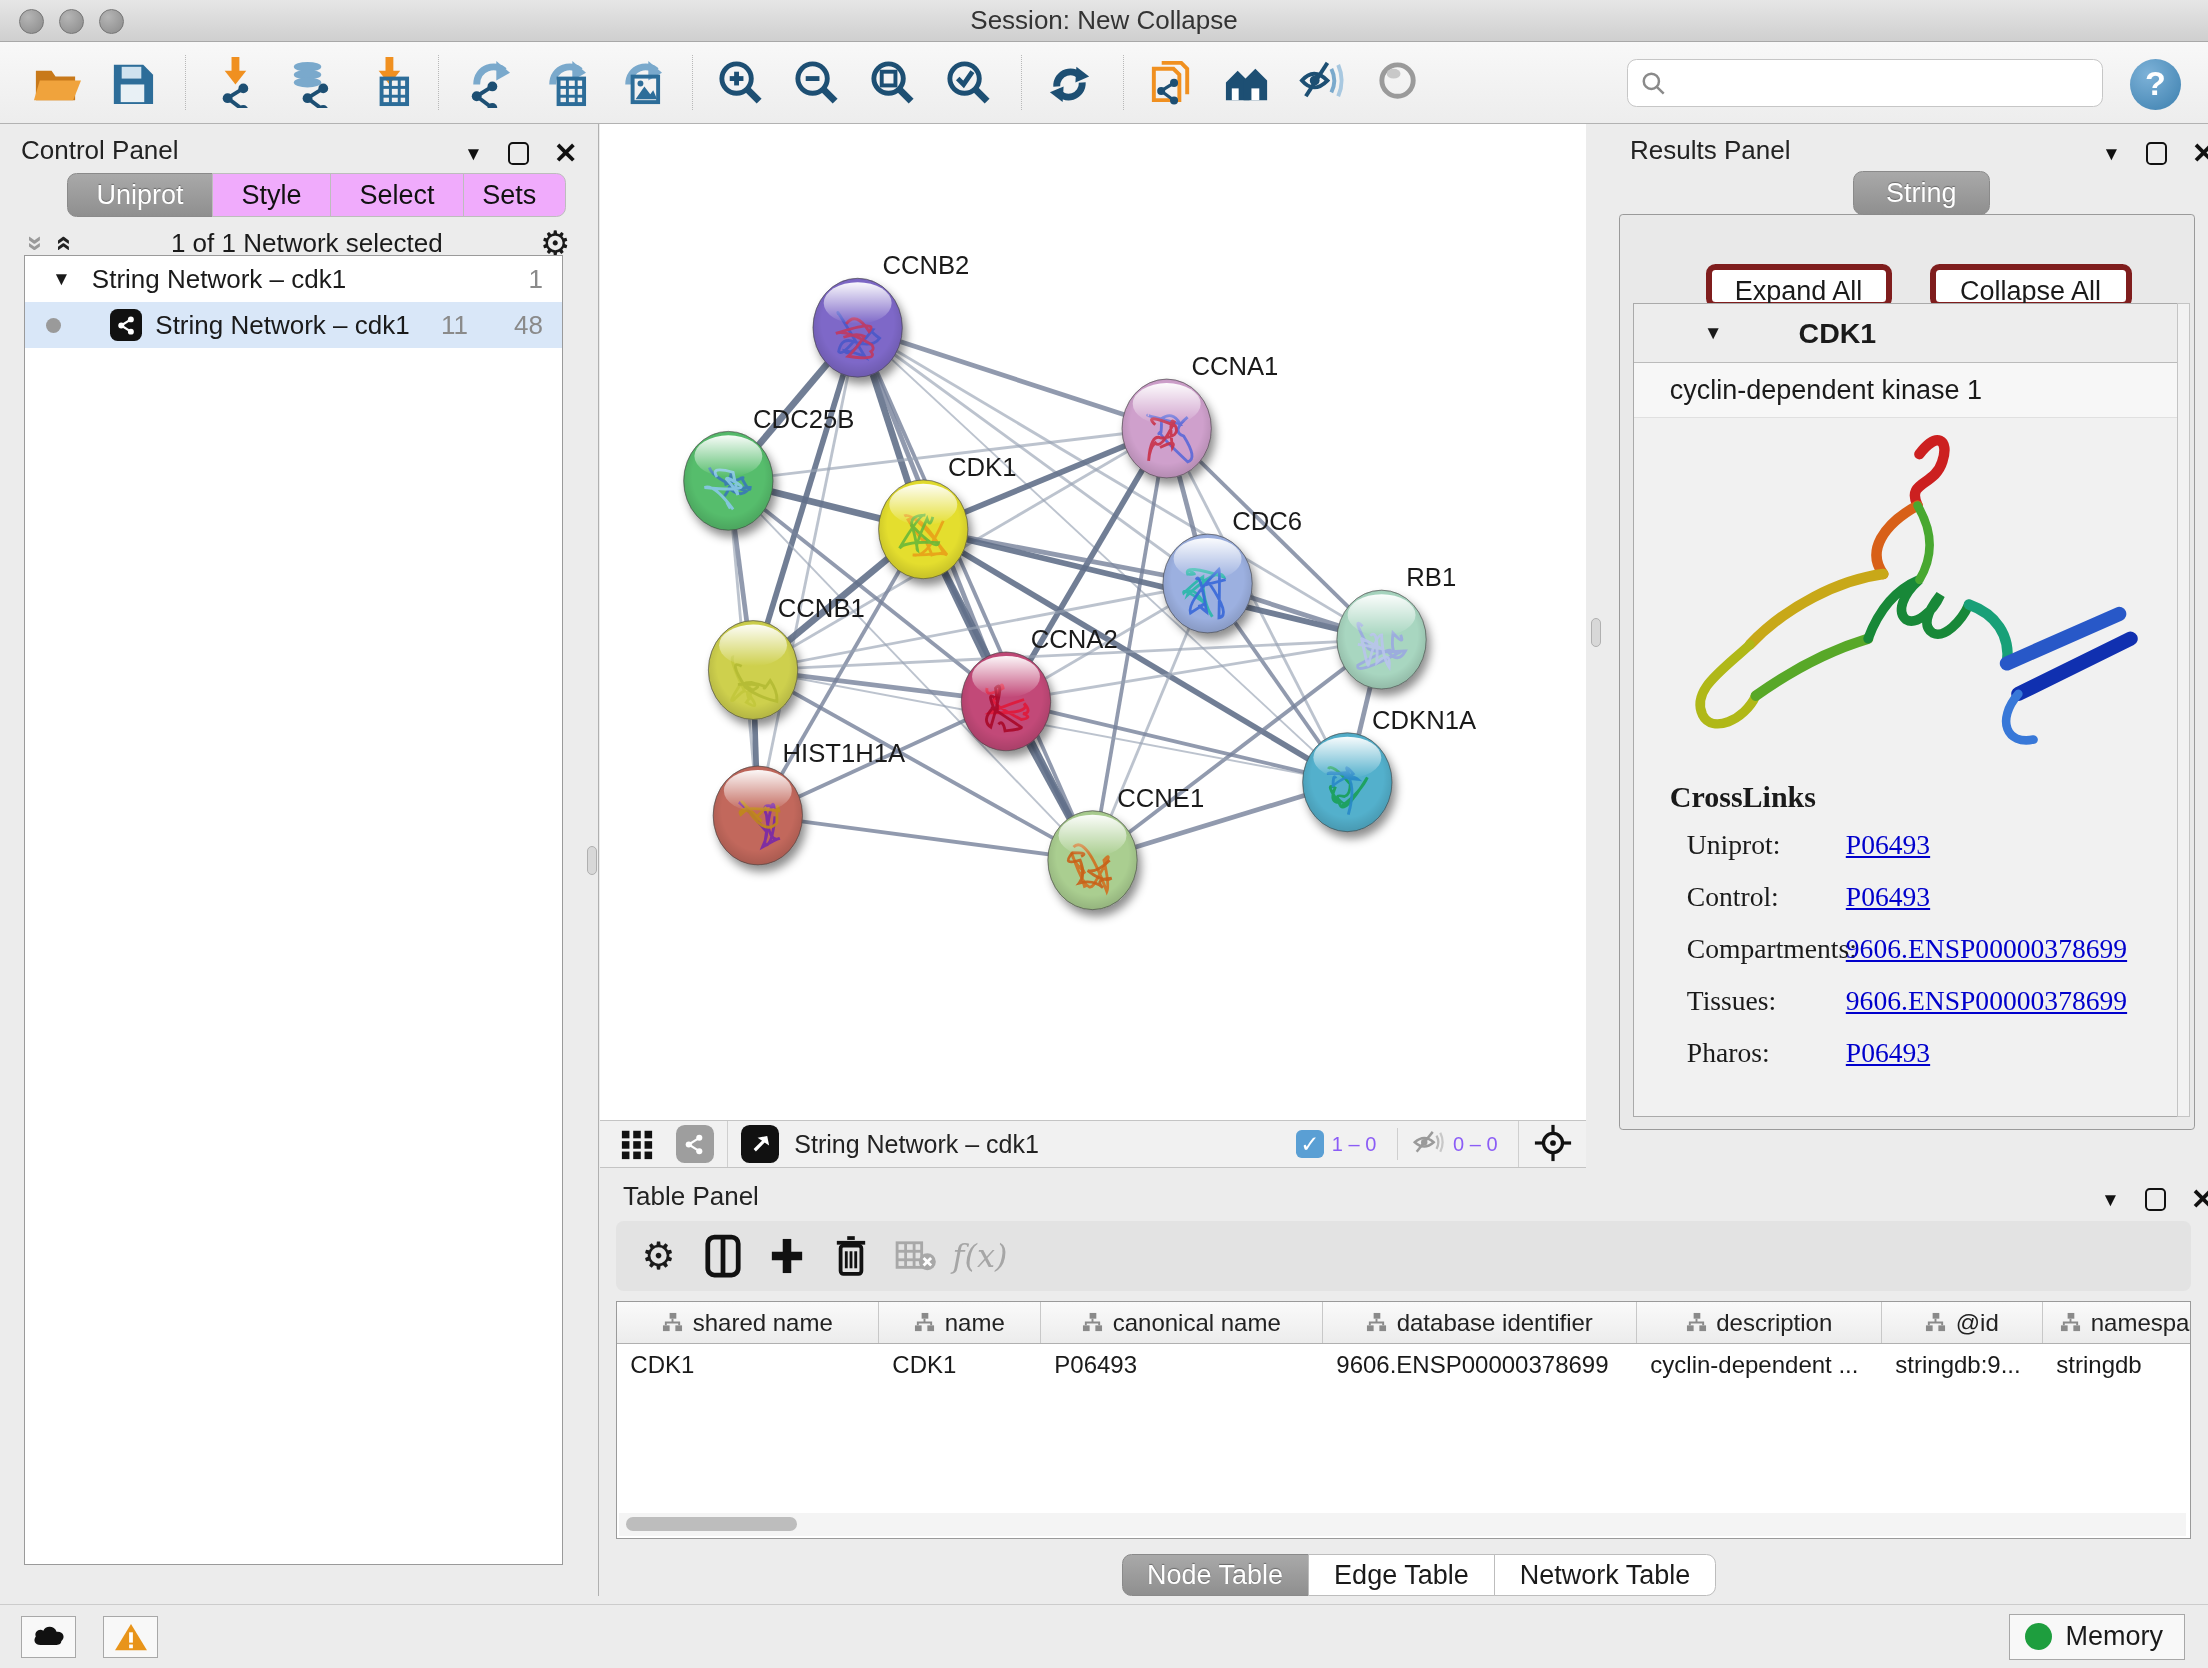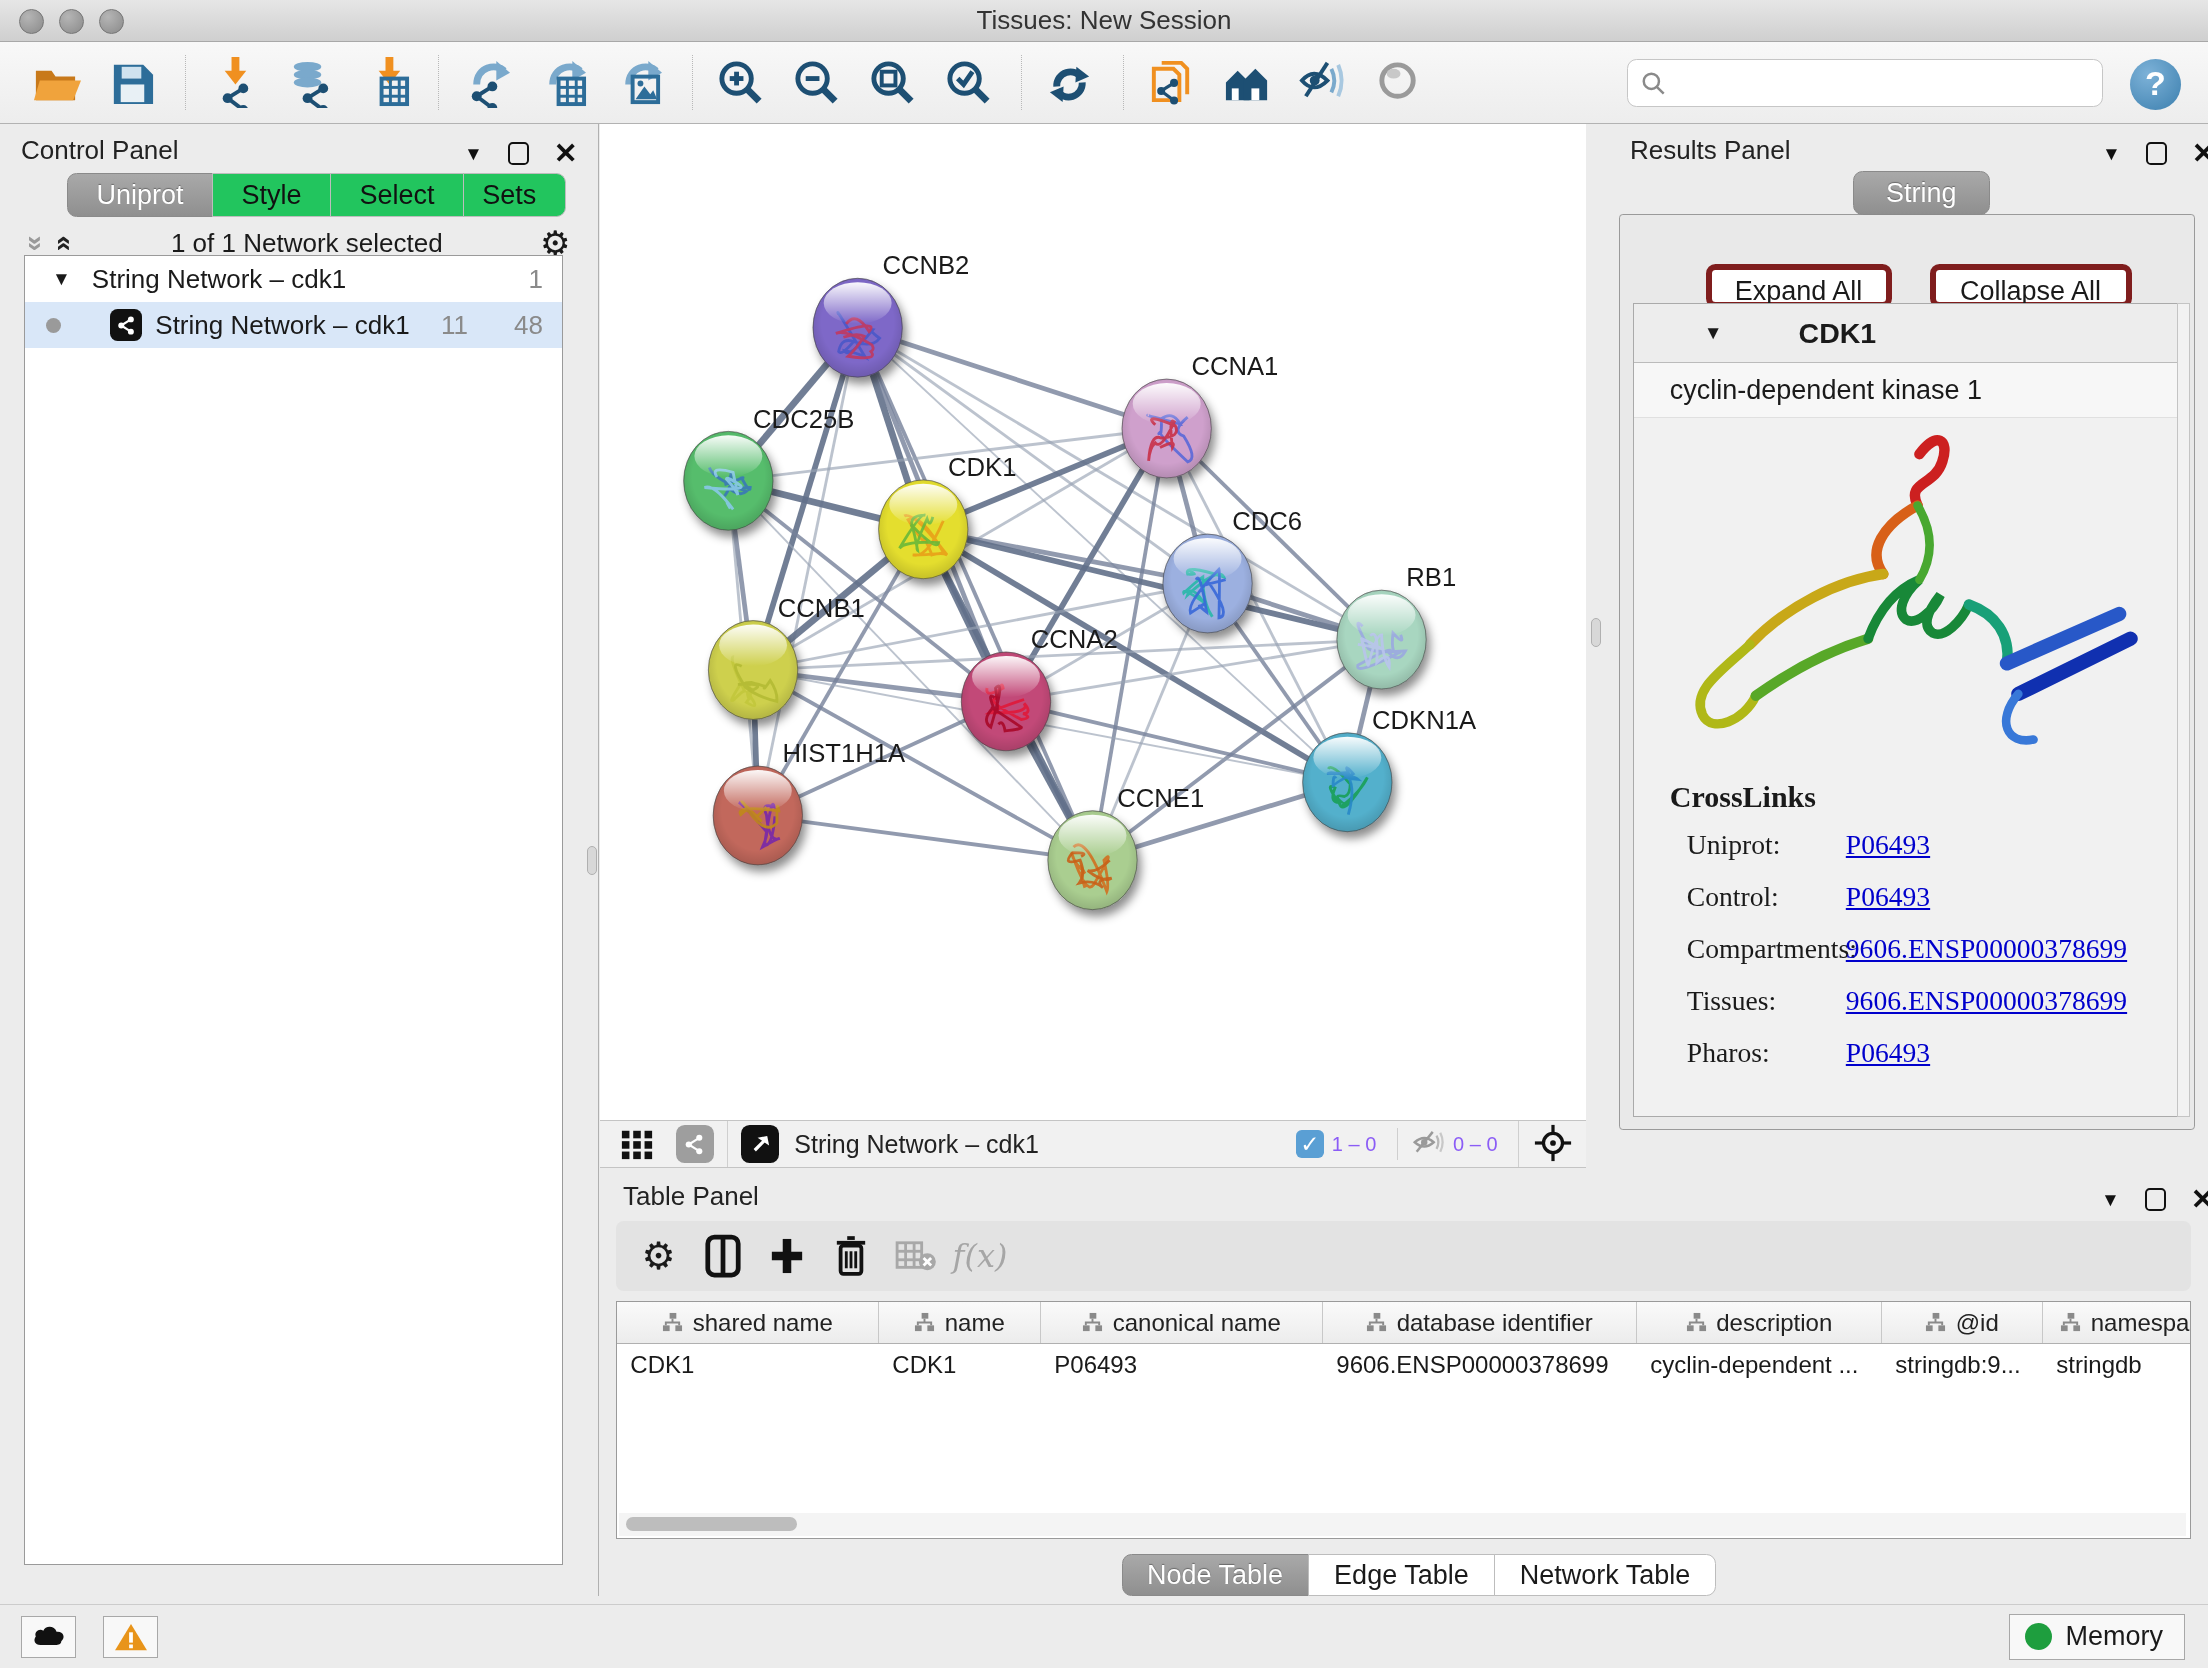--- a/index.html
+++ b/index.html
@@ -36,21 +36,21 @@
   .pn-icons { position:absolute; display:flex; align-items:center; gap:25px; }
   .pn-collapse { font-size:19px; color:#111; }
   .pn-float { width:21px; height:23px; border:2.9px solid #111; border-radius:4.8px; }
   .pn-close { font-size:28.5px; font-weight:bold; color:#111; }
 
   
   #control-panel { left:0; top:124px; width:599px; height:1472px; background:#ececec;
     border-right:1px solid #b0b0b0; }
   #cp-title { position:absolute; left:21px; top:11.4px; }
   .tabrow { position:absolute; display:flex; }
-  .tab { height:44px; padding:0 28.5px; background:#22c55e; border:1px solid #bdbdbd;
+  .tab { height:44px; padding:0 28.5px; background:#f0abfc; border:1px solid #bdbdbd;
     margin-left:-1px; font-size:27px; line-height:42px; color:#111; }
   .tab.first { border-radius:9.5px 0 0 9.5px; }
   .tab.last  { border-radius:0 9.5px 9.5px 0;padding-left:18px; }
   .tab.sel { background:linear-gradient(#a9a9a9,#8f8f8f); color:#fff; border-color:#8a8a8a;
     text-shadow:0 -1px 1px rgba(0,0,0,.35); }
   #cp-subhead { position:absolute; left:28.5px; top:98px; width:542px; height:42px;
     display:flex; align-items:center; }
   .chev { display:inline-block; transform:rotate(90deg); font-size:28.5px; font-weight:bold; }
   #cp-status { flex:1; text-align:center; font-size:26px; }
   .gear { font-size:34px; color:#1a1a1a; }
@@ -144,21 +144,21 @@
   .grip-h { position:absolute; width:28.5px; height:9.5px; background:#d8d8d8;
     border:1px solid #b0b0b0; border-radius:5.7px; }
 </style>
 </head>
 <body>
 
 <div id="titlebar" class="abs">
   <span class="tlight" style="left:19px"></span>
   <span class="tlight" style="left:59px"></span>
   <span class="tlight" style="left:99px"></span>
-  <div id="win-title">Tissues: New Session</div>
+  <div id="win-title">Session: New Collapse</div>
 </div>
 
 <div id="toolbar" class="abs">
   <div id="tb-items" style="display:flex;align-items:center;">
       <div class="tb-btn">
         <svg width="51" height="51" viewBox="0 0 52 52">
           <g>
             <polygon points="6,14 22,14 26,20 46,20 46,44 6,44" fill="#c8791a"></polygon>
             <polygon points="10,24 52,24 44,44 4,44" fill="#f0a33c"></polygon>
           </g>

